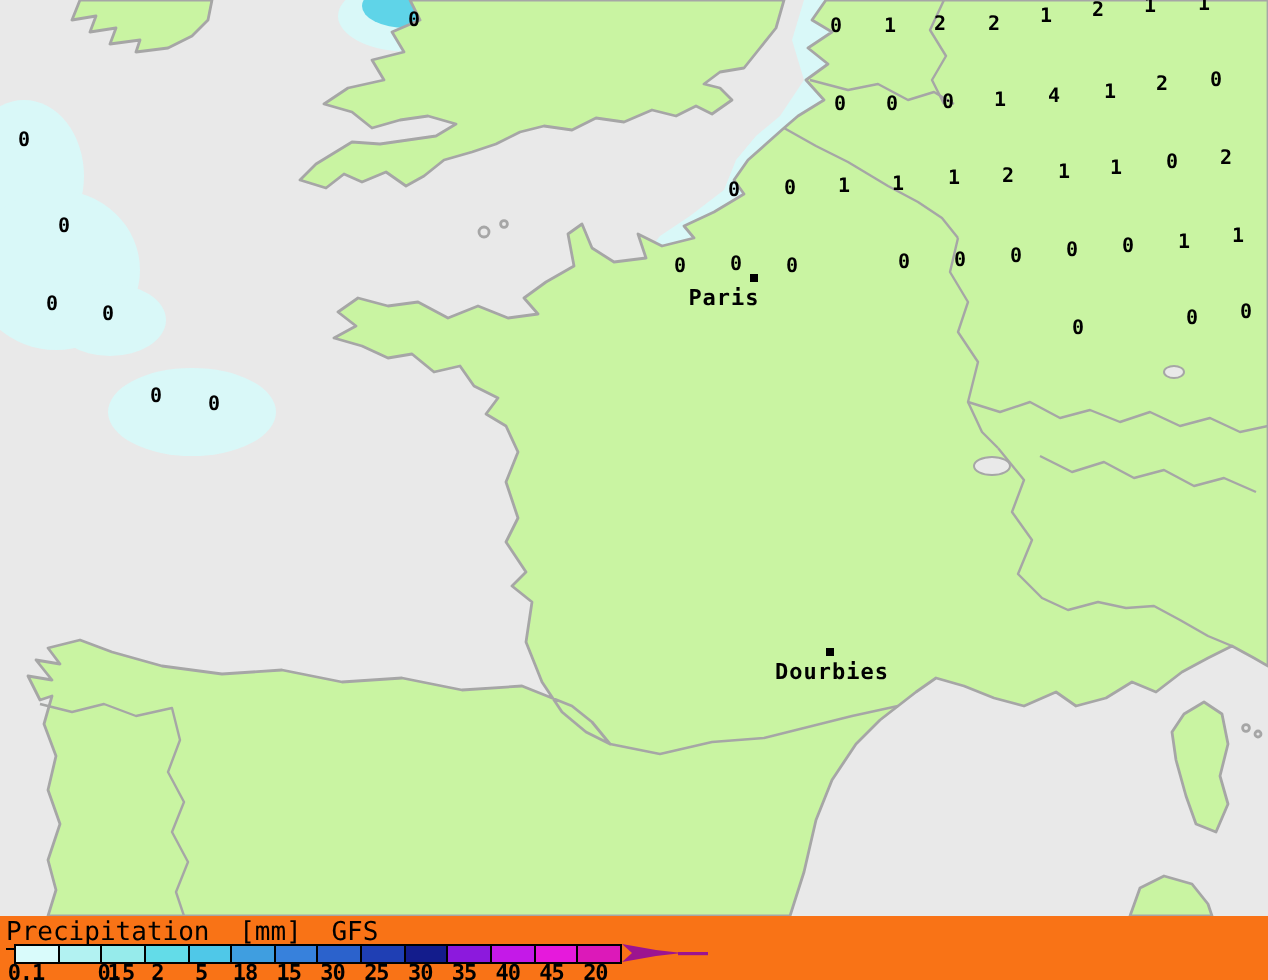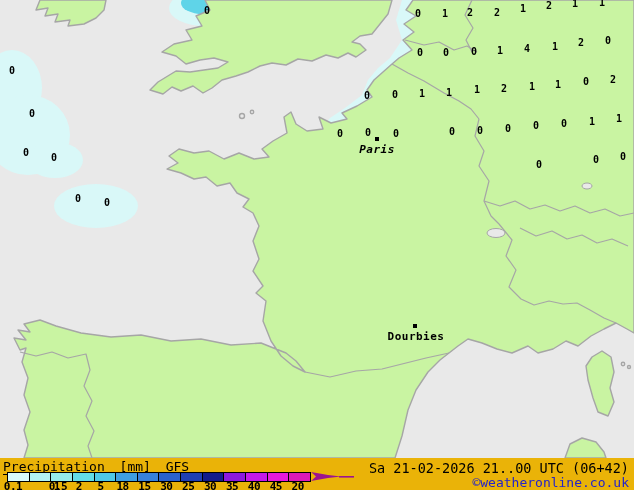--- a/index.html
+++ b/index.html
@@ -17,21 +17,21 @@
   .p-strong{fill:var(--p-strong,#5fd4e8);}
   .p-blue{fill:#6fc3e8;}
   .p-tongue{fill:#c0f0f4;}
   .water-patch{fill:#cdeef8;}
   .lake{fill:var(--sea,#e9e9e9);stroke:var(--border,#a6a6a6);stroke-width:1;}
   #map-values,#city-labels{position:absolute;left:0;top:0;width:634px;height:458px;pointer-events:none;}
   .mv{position:absolute;transform:translate(-50%,-50%);font-size:10px;font-weight:700;color:#000;line-height:10px;}
   .cdot{position:absolute;width:4px;height:4px;background:#000;transform:translate(-50%,-50%);}
   .cname{position:absolute;transform:translate(-50%,-50%);font-size:11px;font-weight:700;color:#000;white-space:nowrap;letter-spacing:0.5px;}
   
-  #legend-bar{position:absolute;left:0;top:458px;width:634px;height:32px;background:#eab308;}
+  #legend-bar{position:absolute;left:0;top:458px;width:634px;height:32px;background:#f97316;}
   #legend-title{position:absolute;left:3px;top:1px;font-size:13px;color:#000;white-space:nowrap;}
   #legend-title .t-underline{border-bottom:1px solid #000;padding-bottom:0px;}
   #legend-title .t-part{margin-left:7px;}
   #legend-color-bar{position:absolute;left:7px;top:14px;width:304px;height:10px;display:flex;}
   .cell{flex:1 1 auto;border:1px solid #000;margin-left:-1px;}
   .cell:first-child{margin-left:0;}
   #legend-arrow{position:absolute;left:311px;top:13px;}
   #legend-ticks{position:absolute;left:0;top:24px;width:360px;height:27px;}
   .tick{position:absolute;top:0;transform:translateX(-50%);font-size:11px;font-weight:700;color:#000;line-height:9px;letter-spacing:-0.5px;}
   #timestamp{position:absolute;right:5px;top:2px;font-size:13.5px;color:#000;white-space:nowrap;}
@@ -164,21 +164,21 @@
         <span class="mv" style="left: 536px; top: 126px;">0</span>
         <span class="mv" style="left: 564px; top: 124px;">0</span>
         <span class="mv" style="left: 592px; top: 122px;">1</span>
         <span class="mv" style="left: 619px; top: 119px;">1</span>
         <span class="mv" style="left: 539px; top: 165px;">0</span>
         <span class="mv" style="left: 596px; top: 160px;">0</span>
         <span class="mv" style="left: 623px; top: 157px;">0</span>
       </div>
     <div id="city-labels">
         <span class="cdot" style="left: 377px; top: 139px;"></span>
-        <span class="cname" style="left: 377px; top: 149px; font-style: italic;">Paris</span>
+        <span class="cname" style="left: 362px; top: 149px;">Paris</span>
         <span class="cdot" style="left: 415px; top: 326px;"></span>
         <span class="cname" style="left: 416px; top: 336px;">Dourbies</span>
       </div>
   </div>
 
   <div id="legend-bar">
     <div id="legend-title">
       <span class="t-underline">Precipitation</span>
       <span class="t-part">[mm]</span>
       <span class="t-part">GFS</span>
@@ -212,16 +212,14 @@
         <span class="tick" style="left: 122.5px;">18</span>
         <span class="tick" style="left: 144.4px;">15</span>
         <span class="tick" style="left: 166.3px;">30</span>
         <span class="tick" style="left: 188.2px;">25</span>
         <span class="tick" style="left: 210.1px;">30</span>
         <span class="tick" style="left: 232px;">35</span>
         <span class="tick" style="left: 253.9px;">40</span>
         <span class="tick" style="left: 275.8px;">45</span>
         <span class="tick" style="left: 297.7px;">20</span>
       </div>
-    <div id="timestamp">Sa 21-02-2026 21..00 UTC (06+42)</div>
-    <a id="copyright" href="#">©weatheronline.co.uk</a>
   </div>
 </div>
 
 </body></html>

